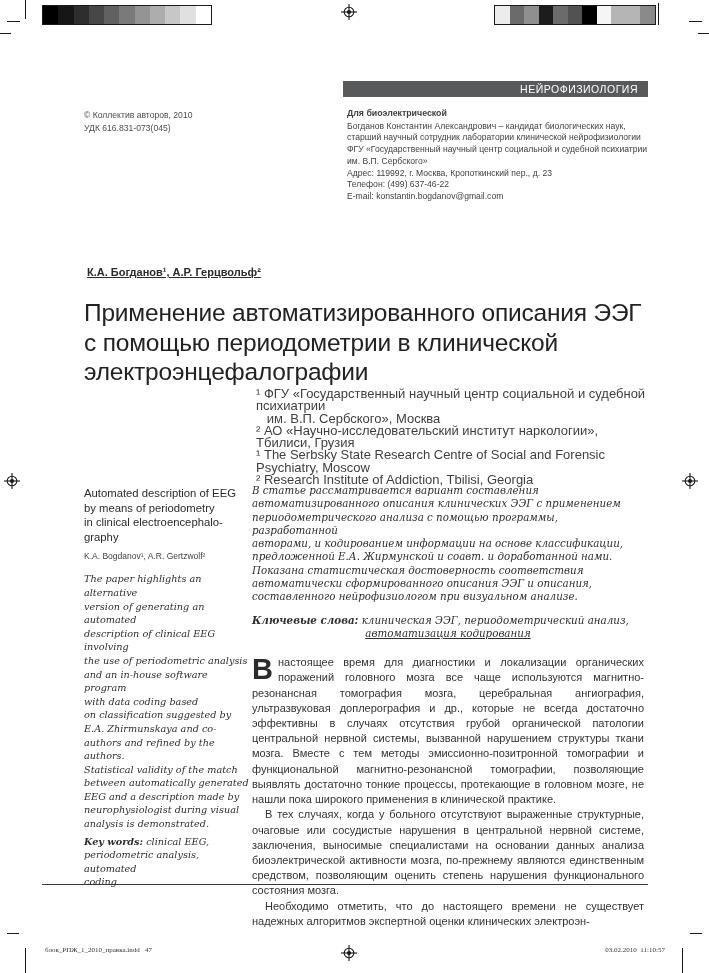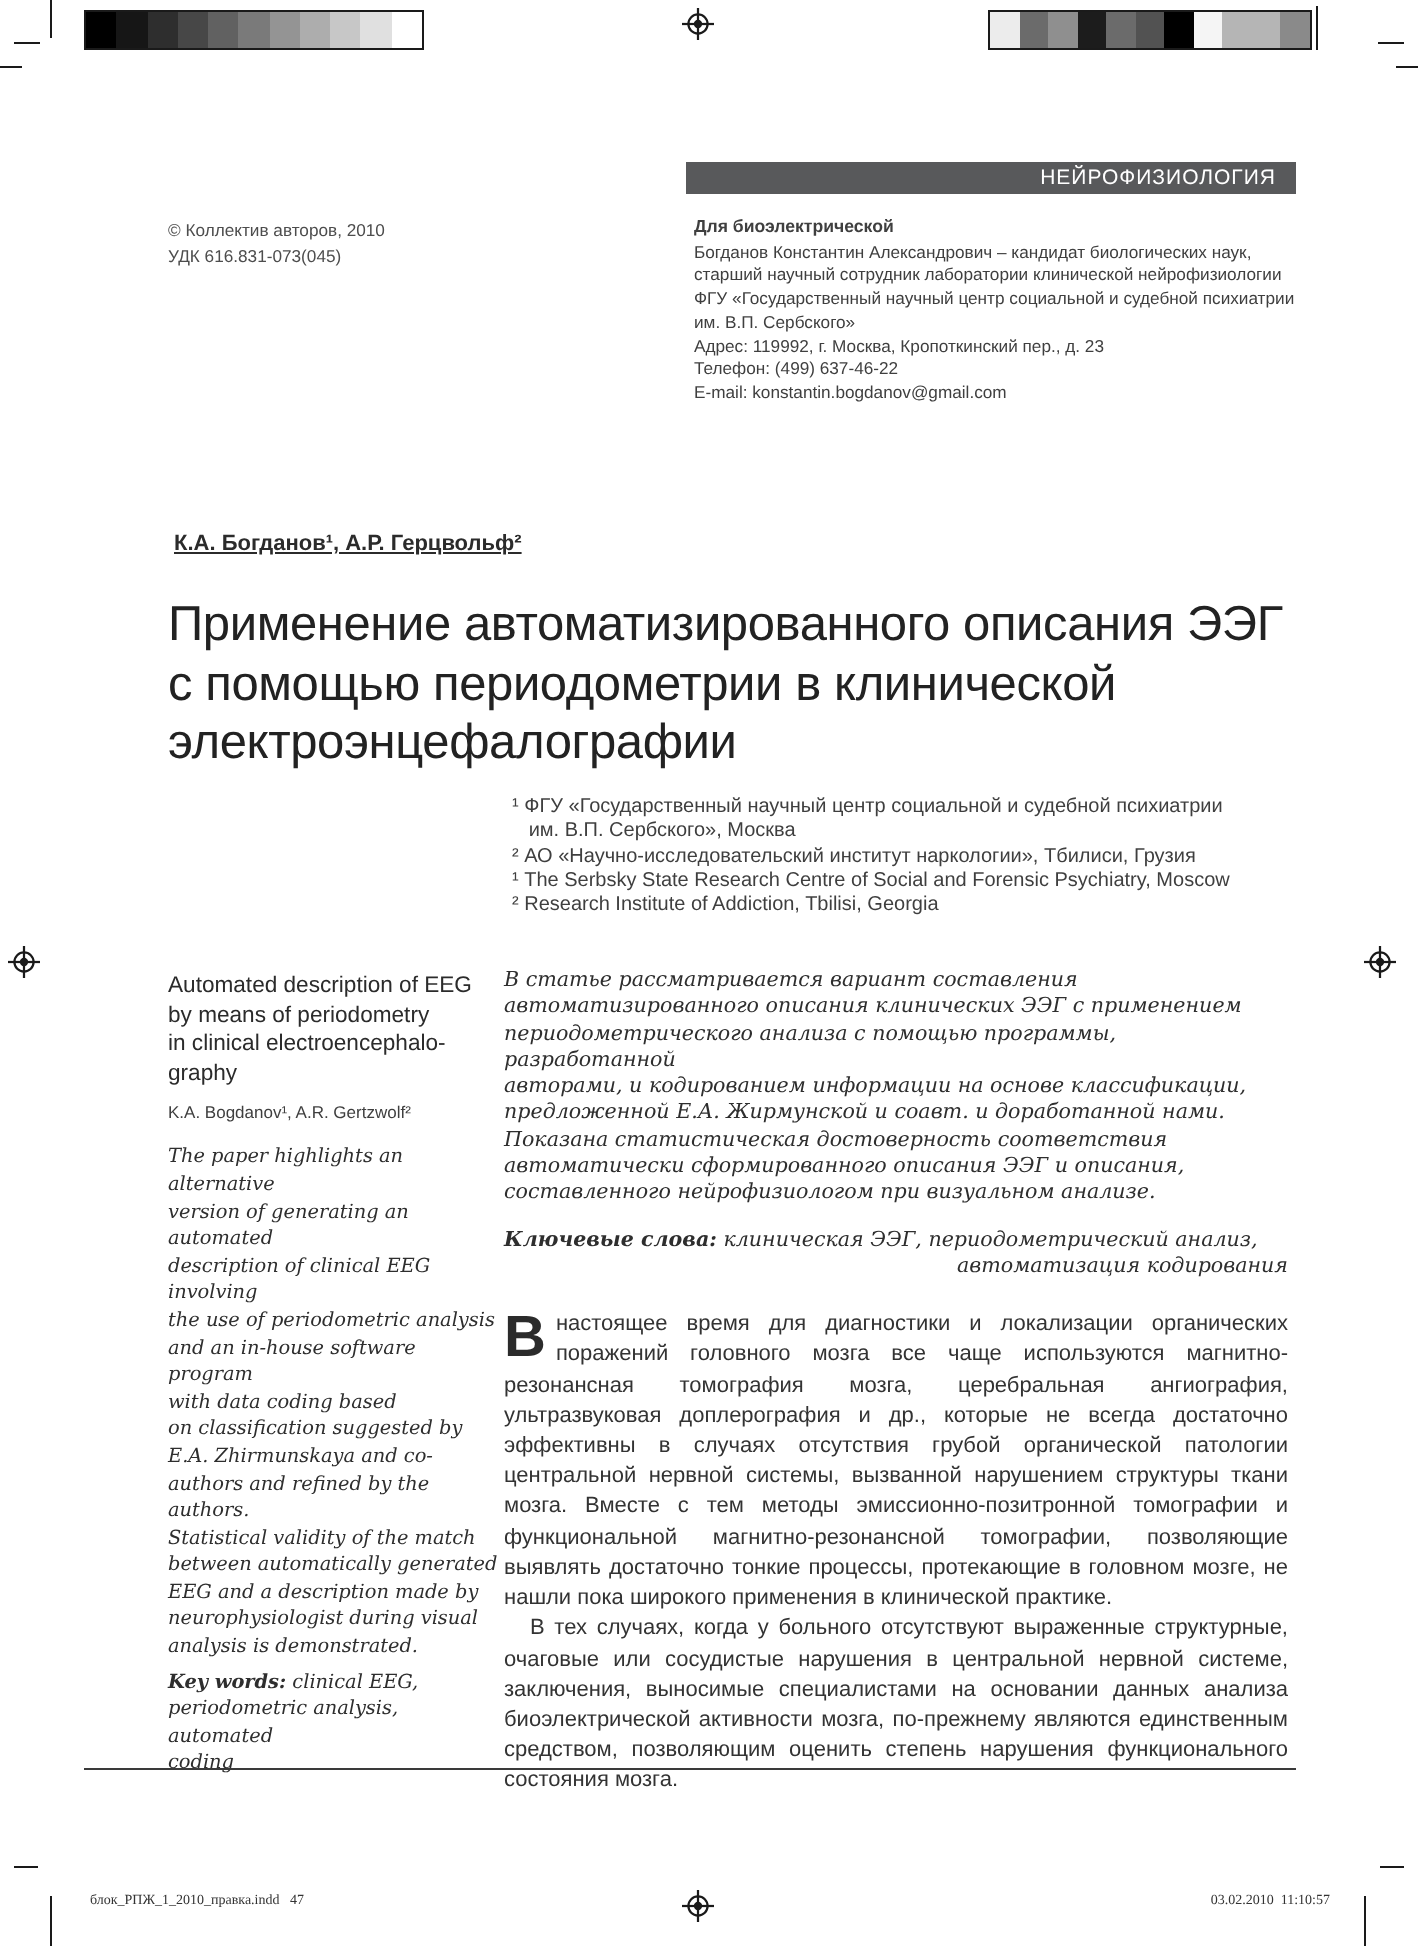--- a/index.html
+++ b/index.html
@@ -34,41 +34,41 @@
   .corr-heading { font-weight:bold; font-size:8.8px; margin-bottom:1px; }
   .corr-body { white-space:pre-line; }
 
   .authors-ru { position:absolute; left:87px; top:266px; font-size:11px;
                 font-weight:bold; color:#2b2b2b;text-decoration:underline; }
 
   .title-ru { position:absolute; left:84px; top:298px; width:560px;
               font-size:24.5px; line-height:29.5px; color:#222222;
               letter-spacing:-0.2px; white-space:pre-line; }
 
-  .affil { position:absolute; left:256px; top:398px; width:392px;
-           font-size:10px; line-height:12.3px; color:#3f3f3f; white-space:pre-line; }
+  .affil { position:absolute; left:256px; top:388px; width:392px;
+           font-size:13px; line-height:12.3px; color:#3f3f3f; white-space:pre-line; }
 
   .col-left { position:absolute; left:84px; top:486px; width:166px; }
   .title-en { font-size:11.3px; line-height:14.6px; color:#2b2b2b;
               white-space:pre-line; margin:0 0 7px 0; }
   .authors-en { font-size:8.5px; color:#3f3f3f; margin:0 0 11px 0; }
   .abstract-en { font-family:"DejaVu Serif", serif; font-style:italic;
                  font-size:9.7px; line-height:13.6px; color:#2e2e2e;
                  white-space:pre-line; margin:0 0 4px 0; }
   .kw-en { font-family:"DejaVu Serif", serif; font-style:italic;
            font-size:9.7px; line-height:13.6px; color:#2e2e2e; white-space:pre-line; }
   .kw-label { font-weight:bold; }
 
   .col-right { position:absolute; left:252px; top:484px; width:392px; }
   .abstract-ru { font-family:"DejaVu Serif", serif; font-style:italic;
                  font-size:10.3px; line-height:13.3px; color:#2e2e2e;
                  white-space:pre-line; margin:0; }
   .kw-ru { font-family:"DejaVu Serif", serif; font-style:italic;
            font-size:10.3px; line-height:13.3px; color:#2e2e2e; margin-top:10px; }
-  .kw-ru-line2 { text-align:right; }
+  .kw-ru-line2 { text-align:center;text-decoration:underline; }
 
   .body-text { margin-top:15px; font-size:11px; line-height:15.2px;
                text-align:justify; color:#333333; }
   .body-p { margin:0; }
   .body-p.indent { text-indent:13px; }
   .dropcap { float:left; font-size:29px; line-height:25px; font-weight:bold;
              padding:2px 5px 0 0; color:#2b2b2b; }
 
   .footer-rule { position:absolute; left:42px; top:884px; width:606px; height:1px;
                  background:#3a3a3a; }
@@ -226,20 +226,21 @@
 Показана статистическая достоверность соответствия
 автоматически сформированного описания ЭЭГ и описания,
 составленного нейрофизиологом при визуальном анализе.</div>
     <div class="kw-ru">
       <span class="kw-label">Ключевые слова:</span><span> клиническая ЭЭГ, периодометрический анализ,</span>
       <div class="kw-ru-line2">автоматизация кодирования</div>
     </div>
     <div class="body-text">
       <p class="body-p"><span class="dropcap">В</span><span>настоящее время для диагностики и локализации органических поражений головного мозга все чаще используются магнитно-резонансная томография мозга, церебральная ангиография, ультразвуковая доплерография и др., которые не всегда достаточно эффективны в случаях отсутствия грубой органической патологии центральной нервной системы, вызванной нарушением структуры ткани мозга. Вместе с тем методы эмиссионно-позитронной томографии и функциональной магнитно-резонансной томографии, позволяющие выявлять достаточно тонкие процессы, протекающие в головном мозге, не нашли пока широкого применения в клинической практике.</span></p>
       <p class="body-p indent">В тех случаях, когда у больного отсутствуют выраженные структурные, очаговые или сосудистые нарушения в центральной нервной системе, заключения, выносимые специалистами на основании данных анализа биоэлектрической активности мозга, по-прежнему являются единственным средством, позволяющим оценить степень нарушения функционального состояния мозга.</p>
+      <p class="body-p indent">Необходимо отметить, что до настоящего времени не существует надежных алгоритмов экспертной оценки клинических электроэн-</p>
     </div>
   </div>
 
   <div class="footer-rule"></div>
 
   <div class="slug-row">
     <span>блок_РПЖ_1_2010_правка.indd&nbsp;&nbsp;&nbsp;47</span>
     <span>03.02.2010&nbsp;&nbsp;11:10:57</span>
   </div>
 

